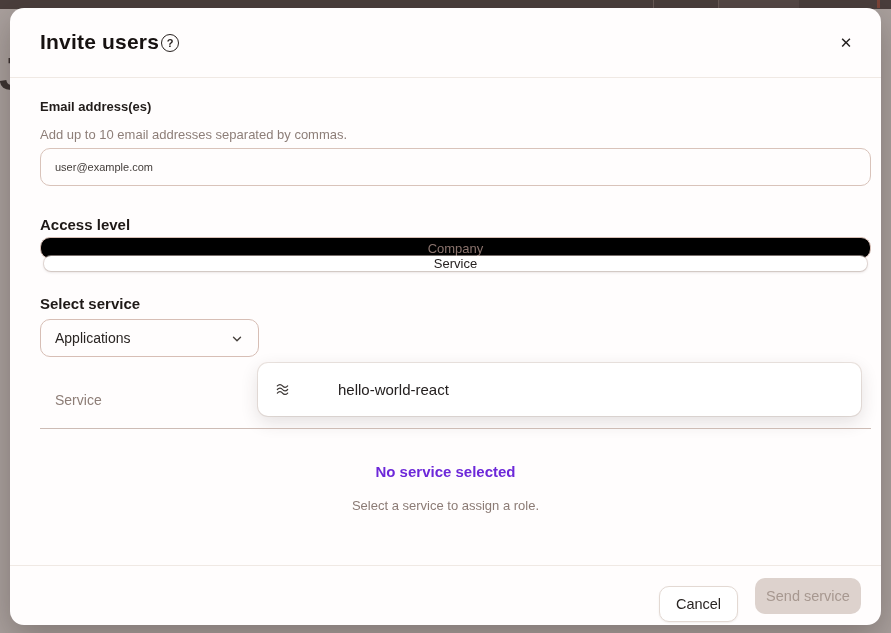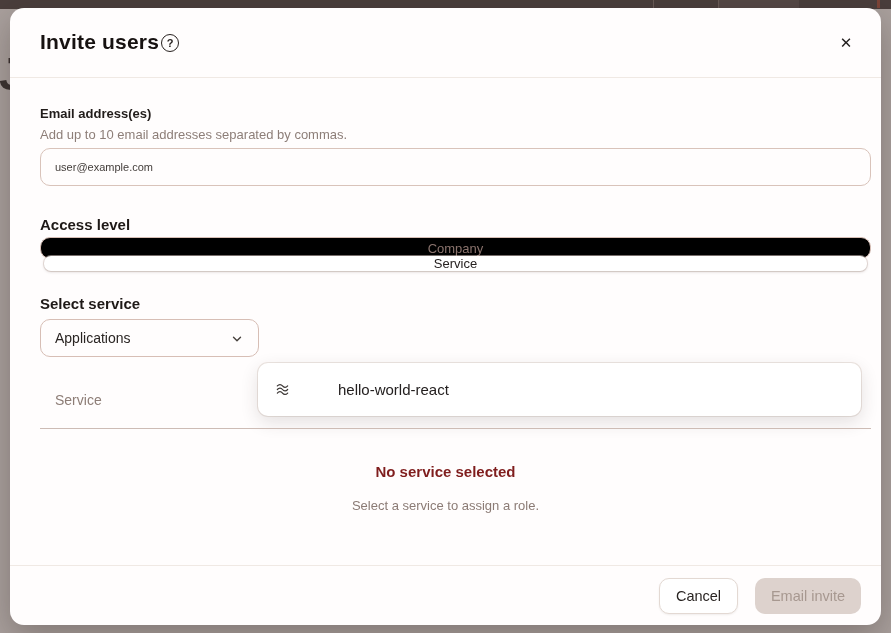--- a/index.html
+++ b/index.html
@@ -32,21 +32,21 @@
     display:flex; align-items:center; justify-content:center;
     font-size:11px; font-weight:700; color:#27211f; cursor:pointer;
   }
   .close-btn {
     position:absolute; right:24px; top:24px; width:22px; height:22px;
     display:flex; align-items:center; justify-content:center;
     font-size:15px; color:#1e1a19; cursor:pointer;
   }
   
   .field-label-sm { position:absolute; left:30px; font-size:13px; font-weight:700; color:#211c1a; }
-  .email-label { top:98px; }
+  .email-label { top:91px; }
   .email-helper { position:absolute; left:30px; top:119px; font-size:13px; color:#8d7e78; }
   .email-input {
     position:absolute; left:30px; top:140px; width:831px; height:38px;
     border:1px solid #d9c3ba; border-radius:10px; background:#fffdfd;
     padding:0 14px; font-family:inherit; font-size:11px; color:#433d3a; outline:none;
   }
   
   .field-label-lg { position:absolute; left:30px; font-size:15px; font-weight:700; color:#1e1917; }
   .access-label { top:208px; }
   .segmented {
@@ -92,32 +92,32 @@
     box-shadow:0 6px 18px rgba(60,45,40,.14), 0 0 0 1px rgba(230,220,214,.7);
   }
   .result-item {
     display:flex; align-items:center; height:100%; padding:0 17px;
     font-size:15px; color:#242020; cursor:pointer; border-radius:10px;gap:37px;
   }
   .stack-icon { width:15px; height:15px; margin-right:11px; flex:0 0 auto; }
   .table-header { position:absolute; left:45px; top:384px; font-size:14px; color:#8d7d76; }
   .table-divider { position:absolute; left:30px; top:420px; width:831px; height:1px; background:#cdbcb5; }
   
-  .empty-title { position:absolute; left:0; top:455px; width:871px; text-align:center; font-size:15px; font-weight:700; color:#7f1d1d; }
+  .empty-title { position:absolute; left:0; top:455px; width:871px; text-align:center; font-size:15px; font-weight:700; color:#6d28d9; }
   .empty-subtitle { position:absolute; left:0; top:490px; width:871px; text-align:center; font-size:13px; color:#8b7b75; }
   
   .footer-divider { position:absolute; left:0; top:557px; width:871px; height:1px; background:#f0e9e4; }
   .btn {
     position:absolute; top:570px; height:36px; border-radius:10px;
     display:flex; align-items:center; justify-content:center;
     font-family:inherit; font-size:14.5px; font-weight:500; cursor:pointer;
   }
   .btn-cancel {
     left:649px; width:79px; background:#ffffff; color:#2a2523;
-    border:1px solid #e3d9d3; box-shadow:0 1px 2px rgba(70,50,44,.08);
+    border:1px solid #e3d9d3; box-shadow:0 1px 2px rgba(70,50,44,.08);margin-top:8px;
   }
   .btn-send {
     left:745px; width:106px; background:#ddd2cd; color:#a79890; border:none;
   }
   svg { display:block; }
 </style>
 </head>
 <body>
 
 <div class="topbar">
@@ -174,15 +174,15 @@
   </div>
 
   <div class="table-header">Service</div>
   <div class="table-divider"></div>
 
   <div class="empty-title">No service selected</div>
   <div class="empty-subtitle">Select a service to assign a role.</div>
 
   <div class="footer-divider"></div>
   <button class="btn btn-cancel">Cancel</button>
-  <button class="btn btn-send" disabled="">Email invite</button>
+  <button class="btn btn-send" disabled="">Send service</button>
 
 </div>
 
 </body></html>

